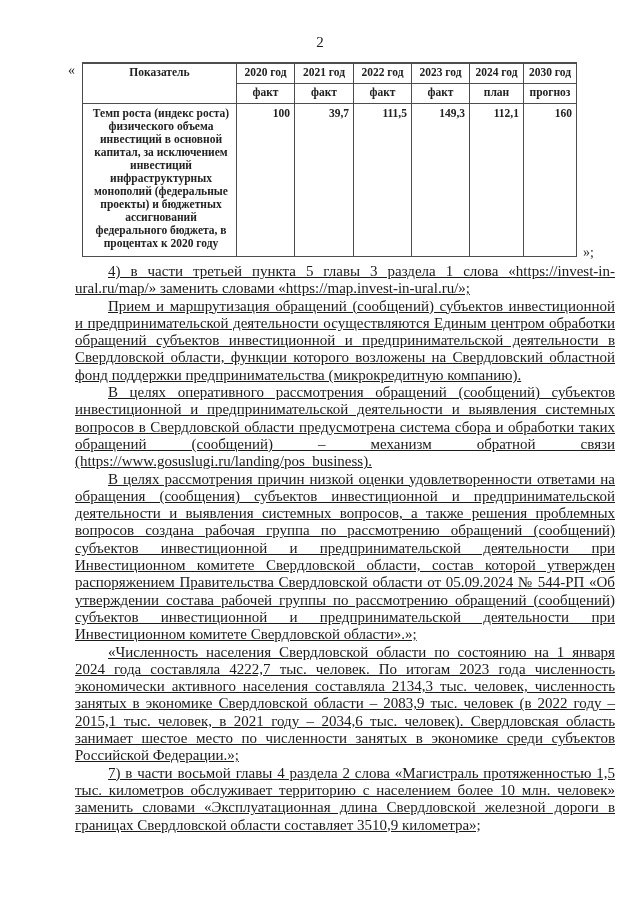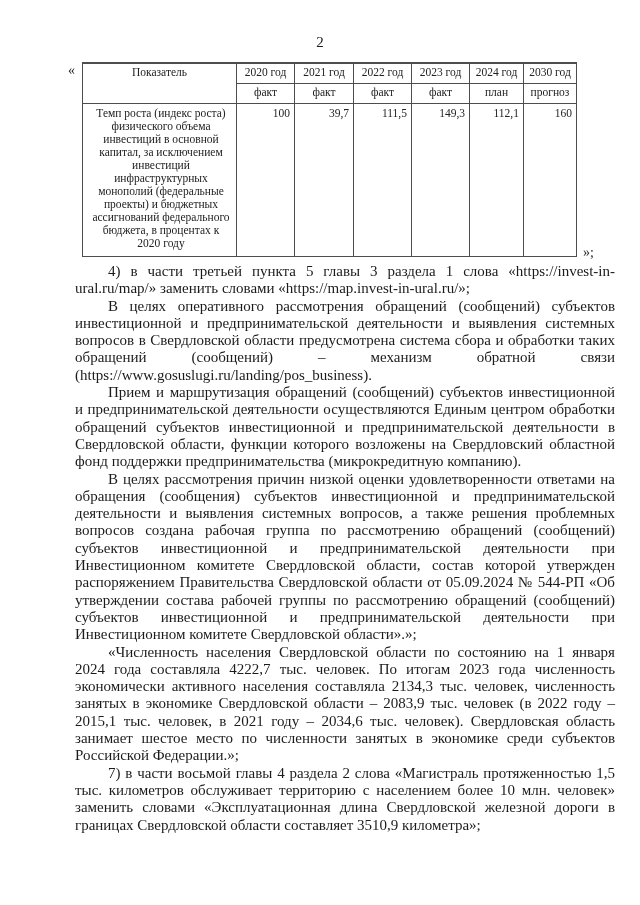--- a/index.html
+++ b/index.html
@@ -48,21 +48,21 @@
     border-collapse: collapse;
     width: 494px;
     table-layout: fixed;
     font-size: 11.5px;
     line-height: 13px;
     color: #222222;
   }
   table.ind th, table.ind td {
     border: 1px solid #4d4d4d;
     padding: 2px 4px;
-    font-weight: normal;
+    font-weight: bold;
     background: #ffffff;
   }
   table.ind thead th {
     text-align: center;
     vertical-align: top;
     height: 15px;
   }
   table.ind td.lbl {
     text-align: center;
     vertical-align: top;
@@ -89,20 +89,21 @@
     padding-left: 75px;
     padding-right: 25px;
   }
   .body-text p {
     margin: 0;
     text-indent: 33px;
     text-align: justify;
     font-size: 15px;
     line-height: 17.3px;
     overflow-wrap: break-word;
+    text-decoration: underline;
   }
 </style>
 </head>
 <body>
 
 <div class="page">
 
   <div class="page-number">2</div>
 
   <div class="table-wrap">
@@ -148,20 +149,20 @@
           <td class="val">160</td>
         </tr>
       </tbody>
     </table>
 
     <span class="close-quote">»;</span>
   </div>
 
   <div class="body-text">
     <p>4) в части третьей пункта 5 главы 3 раздела 1 слова «https://invest-in-ural.ru/map/» заменить словами «https://map.invest-in-ural.ru/»;</p>
+    <p>Прием и маршрутизация обращений (сообщений) субъектов инвестиционной и предпринимательской деятельности осуществляются Единым центром обработки обращений субъектов инвестиционной и предпринимательской деятельности в Свердловской области, функции которого возложены на Свердловский областной фонд поддержки предпринимательства (микрокредитную компанию).</p>
     <p>В целях оперативного рассмотрения обращений (сообщений) субъектов инвестиционной и предпринимательской деятельности и выявления системных вопросов в Свердловской области предусмотрена система сбора и обработки таких обращений (сообщений) – механизм обратной связи (https://www.gosuslugi.ru/landing/pos_business).</p>
-    <p>Прием и маршрутизация обращений (сообщений) субъектов инвестиционной и предпринимательской деятельности осуществляются Единым центром обработки обращений субъектов инвестиционной и предпринимательской деятельности в Свердловской области, функции которого возложены на Свердловский областной фонд поддержки предпринимательства (микрокредитную компанию).</p>
     <p>В целях рассмотрения причин низкой оценки удовлетворенности ответами на обращения (сообщения) субъектов инвестиционной и предпринимательской деятельности и выявления системных вопросов, а также решения проблемных вопросов создана рабочая группа по рассмотрению обращений (сообщений) субъектов инвестиционной и предпринимательской деятельности при Инвестиционном комитете Свердловской области, состав которой утвержден распоряжением Правительства Свердловской области от 05.09.2024 № 544-РП «Об утверждении состава рабочей группы по рассмотрению обращений (сообщений) субъектов инвестиционной и предпринимательской деятельности при Инвестиционном комитете Свердловской области».»;</p>
     <p>«Численность населения Свердловской области по состоянию на 1 января 2024 года составляла 4222,7 тыс. человек. По итогам 2023 года численность экономически активного населения составляла 2134,3 тыс. человек, численность занятых в экономике Свердловской области – 2083,9 тыс. человек (в 2022 году – 2015,1 тыс. человек, в 2021 году – 2034,6 тыс. человек). Свердловская область занимает шестое место по численности занятых в экономике среди субъектов Российской Федерации.»;</p>
     <p>7) в части восьмой главы 4 раздела 2 слова «Магистраль протяженностью 1,5 тыс. километров обслуживает территорию с населением более 10 млн. человек» заменить словами «Эксплуатационная длина Свердловской железной дороги в границах Свердловской области составляет 3510,9 километра»;</p>
   </div>
 
 </div>
 
 </body></html>

